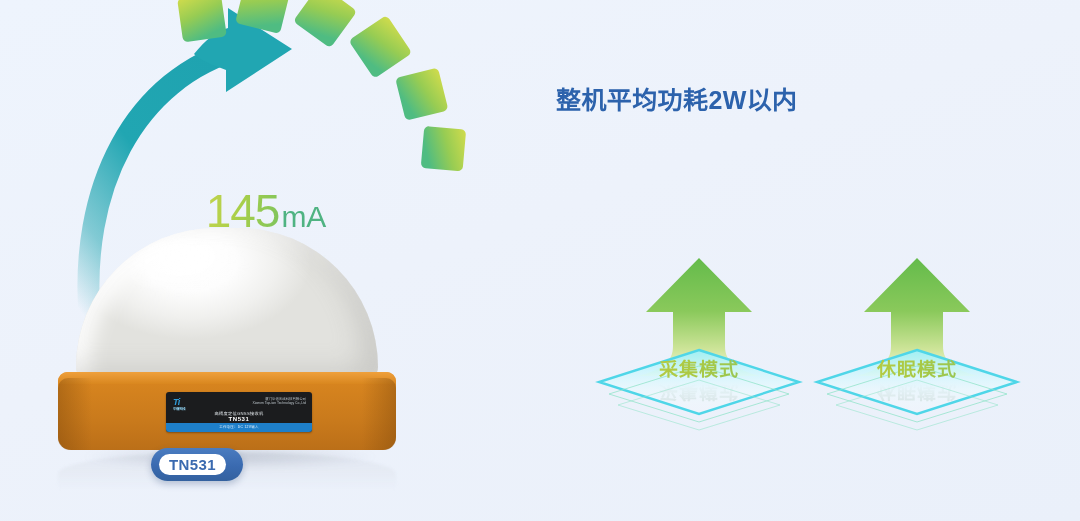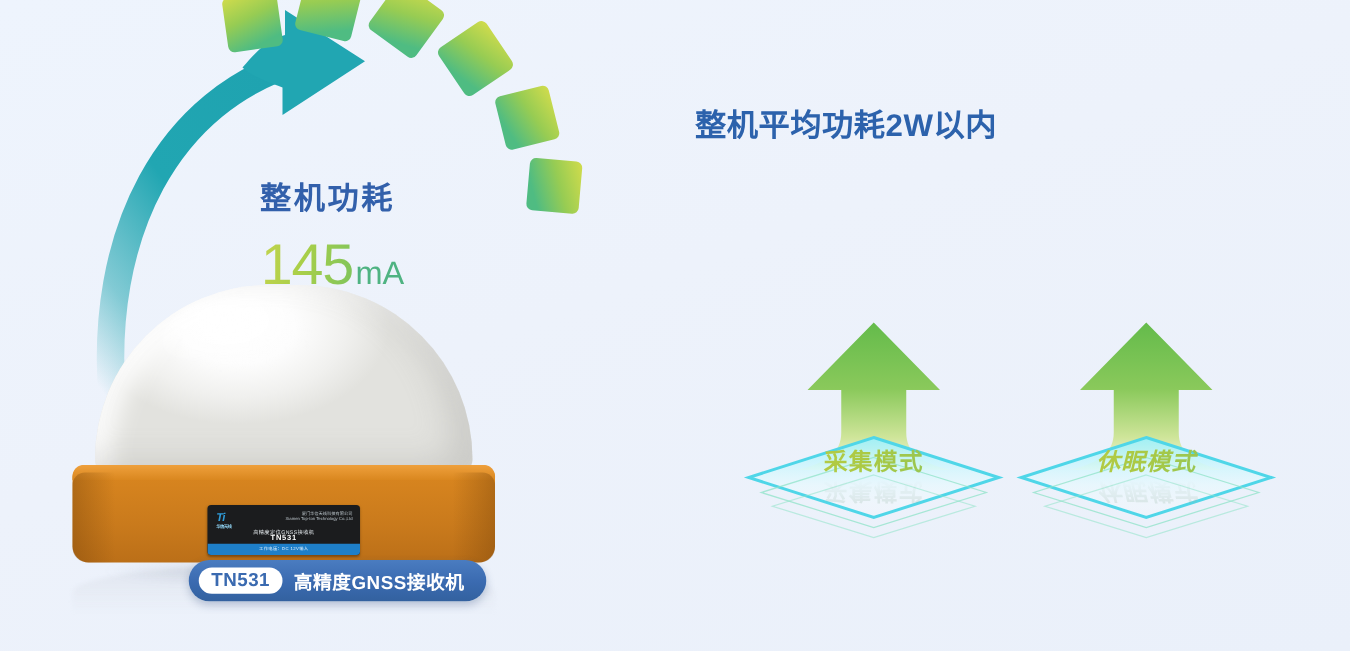--- a/index.html
+++ b/index.html
@@ -33,21 +33,21 @@
     text-align:center;white-space:nowrap;
   }
   .gauge-num{
     font-size:46px;font-weight:400;line-height:1;
     background:linear-gradient(100deg,#c3d44e 0%,#a9cf49 45%,#7ec45d 100%);
     -webkit-background-clip:text;background-clip:text;
     -webkit-text-fill-color:transparent;color:#a9cf49;
     letter-spacing:-1px;
   }
   .gauge-unit{
-    font-size:26px;font-weight:400;color:#4fb382;line-height:1;
+    font-size:30px;font-weight:400;color:#4fb382;line-height:1;
     margin-left:2px;
   }
   .gauge-value-reflect{
     position:absolute;left:0;top:256px;width:320px;margin-left:46px;
     text-align:center;white-space:nowrap;
     transform:scaleY(-1);opacity:.18;
     -webkit-mask-image:linear-gradient(to top,transparent 10%,#000 95%);
     mask-image:linear-gradient(to top,transparent 10%,#000 95%);
     pointer-events:none;
   }
@@ -82,21 +82,21 @@
     position:absolute;left:0;top:150px;width:34px;height:72px;
     background:linear-gradient(90deg,rgba(120,68,10,.40),rgba(120,68,10,0));
     border-radius:10px 0 0 12px;
   }
   .base-shade-r{
     position:absolute;right:0;top:150px;width:34px;height:72px;
     background:linear-gradient(270deg,rgba(120,68,10,.40),rgba(120,68,10,0));
     border-radius:0 10px 12px 0;
   }
   .label-plate{
-    position:absolute;left:108px;top:176px;width:122px;height:40px;
+    position:absolute;left:108px;top:164px;width:146px;height:40px;
     background:#1b1c1e;border-radius:3px;
     box-shadow:0 1px 2px rgba(0,0,0,.35);
     overflow:hidden;
   }
   .plate-logo{
     position:absolute;left:7px;top:5px;font-size:9px;font-weight:700;
     color:#2f9bd8;letter-spacing:-.5px;font-style:italic;
   }
   .plate-logo small{font-size:3.5px;color:#8fd0ef;font-style:normal;display:block;line-height:4px;}
   .plate-co{
@@ -155,21 +155,21 @@
     font-size:25px;font-weight:700;color:#2c62ac;letter-spacing:.4px;
   }
   .subcopy{
     position:absolute;left:0;top:142px;width:440px;
     font-size:15.5px;color:#4c4c4c;line-height:34px;letter-spacing:.2px;
   }
 
   .modes{position:absolute;left:28px;top:250px;width:480px;height:190px;}
   .mode{position:absolute;top:0;width:230px;height:190px;}
   .mode.m1{left:0;font-family:Liberation Serif, serif;}
-  .mode.m2{left:218px;font-style:italic;}
+  .mode.m2{left:218px;}
   .mode-svg{position:absolute;left:0;top:0;overflow:visible;}
   .mode-label{
     position:absolute;left:0;right:0;top:104px;text-align:center;
     font-size:19px;font-weight:700;letter-spacing:1px;
     background:linear-gradient(95deg,#c6ce3f 0%,#a9c945 50%,#7cc069 100%);
     -webkit-background-clip:text;background-clip:text;
     -webkit-text-fill-color:transparent;color:#a9c945;
   }
   .mode-label-reflect{
     position:absolute;left:0;right:0;top:130px;text-align:center;
@@ -337,21 +337,20 @@
             <g transform="rotate(56) translate(0,-200) rotate(20)">
                 <rect x="-22" y="-22" width="44" height="44" rx="5"></rect>
               </g>
             <g transform="rotate(73) translate(0,-196) rotate(22)">
                 <rect x="-21" y="-21" width="42" height="42" rx="5"></rect>
               </g>
           </g>
         </g>
       </svg>
 
-      <div class="gauge-label">整机功耗</div>
 
       <div class="gauge-value">
         <span class="gauge-num">145</span><span class="gauge-unit">mA</span>
       </div>
       <div class="gauge-value-reflect" aria-hidden="true">
         <span class="gauge-num">145</span><span class="gauge-unit">mA</span>
       </div>
     </div>
 
     <div class="product">
@@ -377,21 +376,20 @@
         <div class="plate-model-cn">高精度定位GNSS接收机</div>
         <div class="plate-model">TN531</div>
         <div class="plate-strip">
           <span>工作电压：DC 12V输入</span>
         </div>
       </div>
     </div>
 
     <div class="badge">
       <span class="badge-chip">TN531</span>
-      <span class="badge-text">高精度GNSS接收机</span>
     </div>
   </div>
 
   <div class="right-panel">
     <div class="headline">整机平均功耗2W以内</div>
 
     <div class="modes">
 
       <div class="mode m1">
         <svg class="mode-svg" width="230" height="190" viewBox="0 0 230 190">

